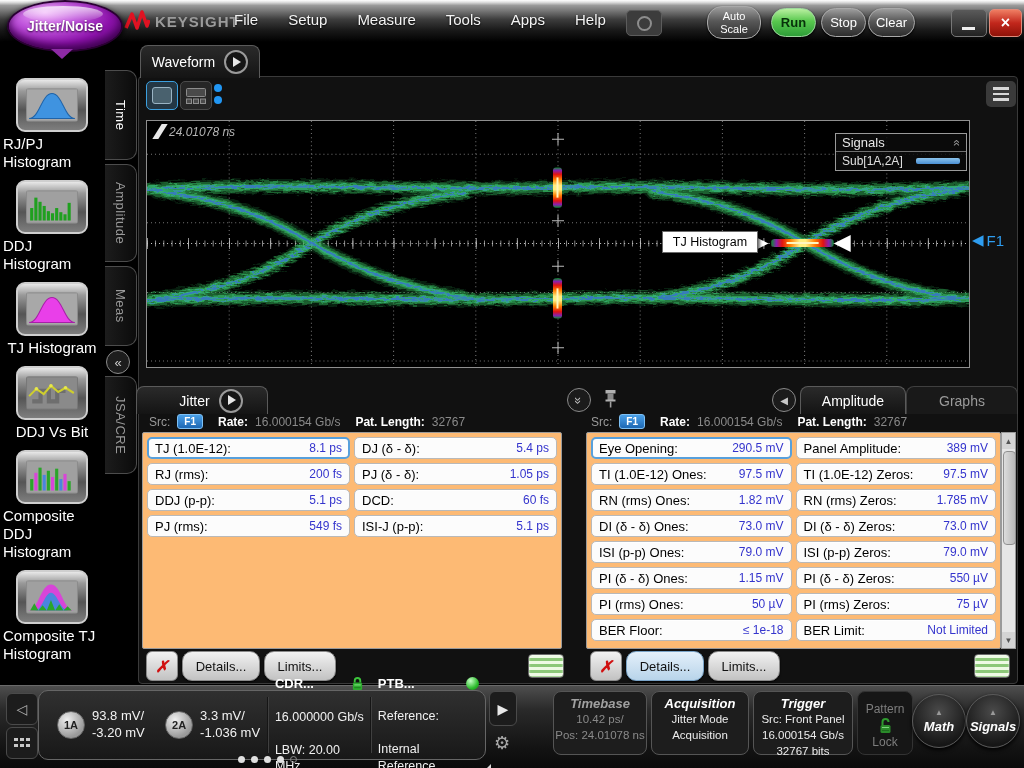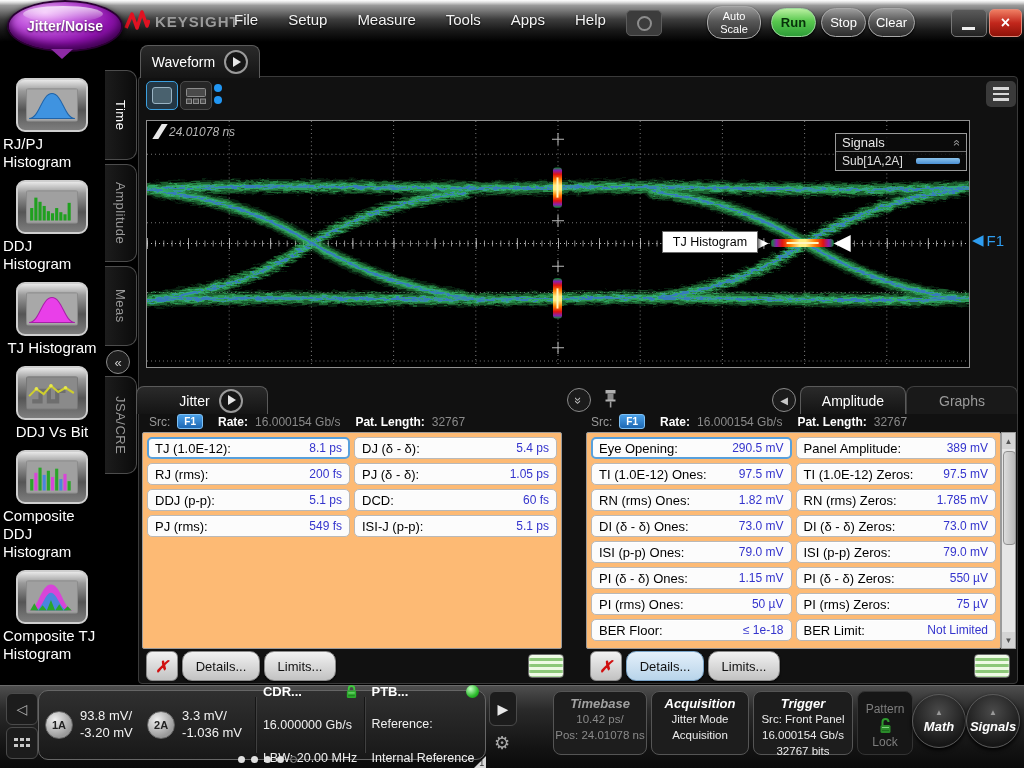--- a/index.html
+++ b/index.html
@@ -133,21 +133,21 @@
   #amp-scroll .thumb{position:absolute;left:1px;top:18px;width:11px;height:92px;background:linear-gradient(90deg,#dcdcdc,#b8b8b8);
     border:1px solid #909090;border-radius:4px;}
 
   
   #bottombar{left:0;top:685px;width:1024px;height:83px;
     background:linear-gradient(180deg,#4e4e4e,#2a2a2a 28%,#131313 75%,#0a0a0a);border-top:1px solid #6a6a6a;}
   .nav-sq{width:30px;height:30px;border-radius:6px;background:#1c1c1c;border:1px solid #4a4a4a;color:#b0b0b0;
     display:flex;align-items:center;justify-content:center;font-size:14px;}
   #sig-box{left:38px;top:4px;width:448px;height:70px;border:1px solid #666;border-radius:10px;
     background:linear-gradient(180deg,#303030,#181818);display:flex;align-items:center;padding:0 6px;box-sizing:border-box;}
-  .chan{display:flex;align-items:center;gap:7px;width:112px;}
+  .chan{display:flex;align-items:center;gap:7px;width:112px;margin-left:12px;}
   .chan .cb{width:26px;height:26px;border-radius:50%;background:radial-gradient(circle at 35% 30%,#f0f0f0,#9a9a9a 70%);
     color:#222;font-size:11px;font-weight:bold;display:flex;align-items:center;justify-content:center;border:1px solid #666;}
   .chan .ct{color:#f2f2f2;font-size:13px;line-height:1.3;}
   .vdiv{width:2px;height:56px;background:linear-gradient(90deg,#000,#555);margin:0 6px;}
   .sblock .ti{color:#fff;font-weight:bold;font-size:13px;display:flex;align-items:center;justify-content:space-between;}
   .sblock .ln{color:#f0f0f0;font-size:12.5px;line-height:1.3;margin-top:17px;}
   #ptb-ref{position:relative;display:inline-block;}
   #ptb-fold{position:absolute;right:-12px;bottom:-3px;width:0;height:0;border-left:13px solid transparent;border-bottom:13px solid #d8d8d8;}
   #ptb-n{position:absolute;right:-10px;bottom:-4px;font-size:9px;color:#333;}
   .bpanel{border:1px solid #555;border-radius:8px;background:#1d1d1d;text-align:center;box-sizing:border-box;padding-top:4px;}

